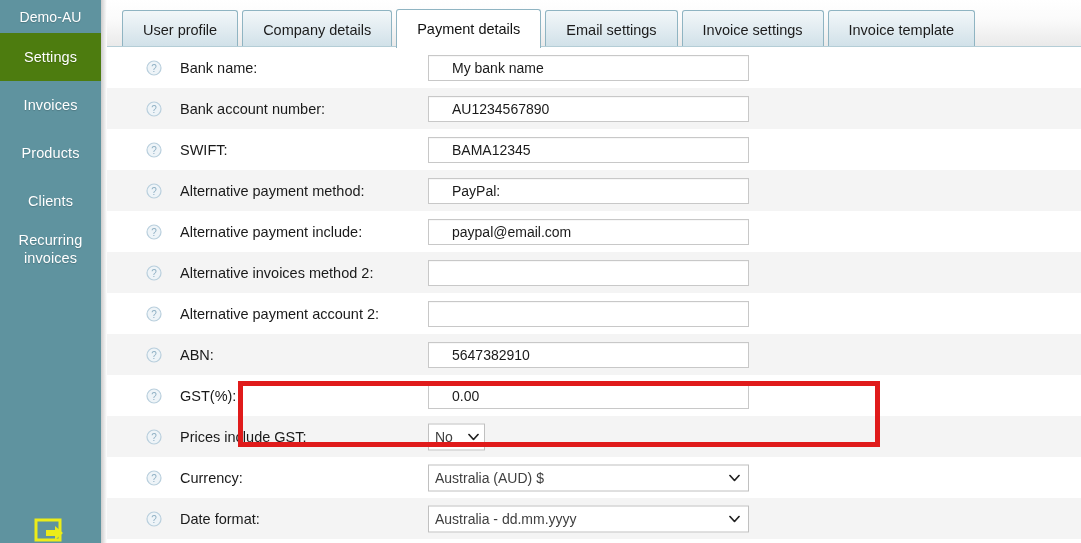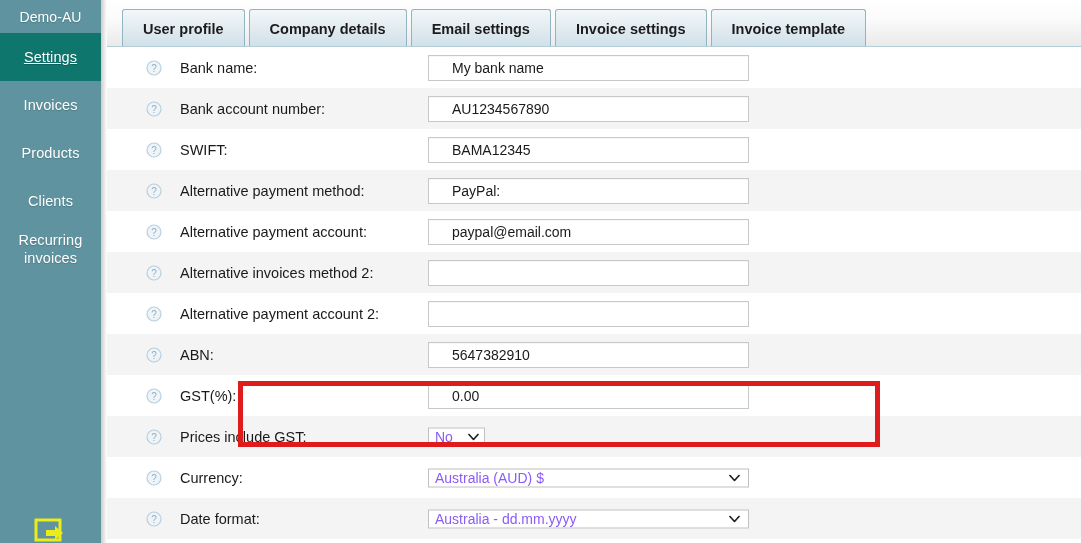--- a/index.html
+++ b/index.html
@@ -39,22 +39,21 @@
     color: #ffffff;
     font-size: 14.5px;
     text-align: center;
     line-height: 18px;
     letter-spacing: 0.1px;
     padding: 2px 8px;
     text-shadow: 0 1px 1px rgba(0,0,0,0.18);
   }
   .side-item.brand { height: 33px; min-height: 33px; font-size: 14px; }
   .side-item.active {
-    background: #0f766e;
-    text-decoration: underline;
+    background: #4d7c0f;
   }
 
   #side-bottom-icon {
     position: absolute;
     left: 34px;
     top: 518px;
     width: 32px;
     height: 25px;
   }
   #side-bottom-icon svg { display: block; }
@@ -106,21 +105,20 @@
     align-items: center;
     justify-content: flex-start;
     font-size: 14.5px;
     color: #1c1c1c;
     background: linear-gradient(to bottom, #f2f7f9 0%, #e2ecf1 48%, #cfe0e8 100%);
     border: 1px solid #8fb4c2;
     border-bottom: none;
     border-top-left-radius: 3px;
     border-top-right-radius: 3px;
     white-space: nowrap;
-    font-weight: bold;
   }
   .tab.active {
     background: #ffffff;
     height: 39px;
     border-color: #8fb4c2;
     color: #111111;
     position: relative;
     z-index: 3;
   }
   .tab.active::after {
@@ -185,29 +183,29 @@
     color: #1a1a1a;
     box-shadow: inset 0 1px 1px rgba(0,0,0,0.035);
   }
 
   .select {
     position: absolute;
     left: 321px;
     top: 50%;
     transform: translateY(-50%);
     width: 321px;
-    height: 19px;
+    height: 27px;
     background: #ffffff;
     border: 1px solid #c0c0c0;
     display: flex;
     align-items: center;
     justify-content: space-between;
     padding: 0 8px 0 6px;
     font-size: 14px;
-    color: #8b5cf6;
+    color: #404040;
   }
   .select.narrow { width: 57px; padding: 0 5px 0 6px; }
 
   .caret {
     width: 11px; height: 7px;
     flex: 0 0 auto;
     margin-left: 6px;
   }
   .caret svg { display: block; }
 
@@ -260,20 +258,23 @@
   <div id="main">
 
     <div id="tabstrip">
       <div class="tabs" id="tabs-container">
           <div class="tab">
             <span>User profile</span>
           </div>
           <div class="tab">
             <span>Company details</span>
           </div>
+          <div class="tab active">
+            <span>Payment details</span>
+          </div>
           <div class="tab">
             <span>Email settings</span>
           </div>
           <div class="tab">
             <span>Invoice settings</span>
           </div>
           <div class="tab">
             <span>Invoice template</span>
           </div>
         </div>
@@ -329,21 +330,21 @@
             <span>PayPal:</span>
           </div>
         </div>
         <div class="row">
           <span class="help-icon">
             <svg width="16" height="16" viewBox="0 0 16 16">
               <circle cx="8" cy="8" r="7" fill="#eef4f8" stroke="#b9cfdd" stroke-width="1.2"></circle>
               <text x="8" y="11.6" text-anchor="middle" font-family="Liberation Sans, sans-serif" font-size="10" fill="#8fb0c4">?</text>
             </svg>
           </span>
-          <span class="row-label">Alternative payment account:</span>
+          <span class="row-label">Alternative payment include:</span>
           <div class="field">
             <span>paypal@email.com</span>
           </div>
         </div>
         <div class="row alt">
           <span class="help-icon">
             <svg width="16" height="16" viewBox="0 0 16 16">
               <circle cx="8" cy="8" r="7" fill="#eef4f8" stroke="#b9cfdd" stroke-width="1.2"></circle>
               <text x="8" y="11.6" text-anchor="middle" font-family="Liberation Sans, sans-serif" font-size="10" fill="#8fb0c4">?</text>
             </svg>

